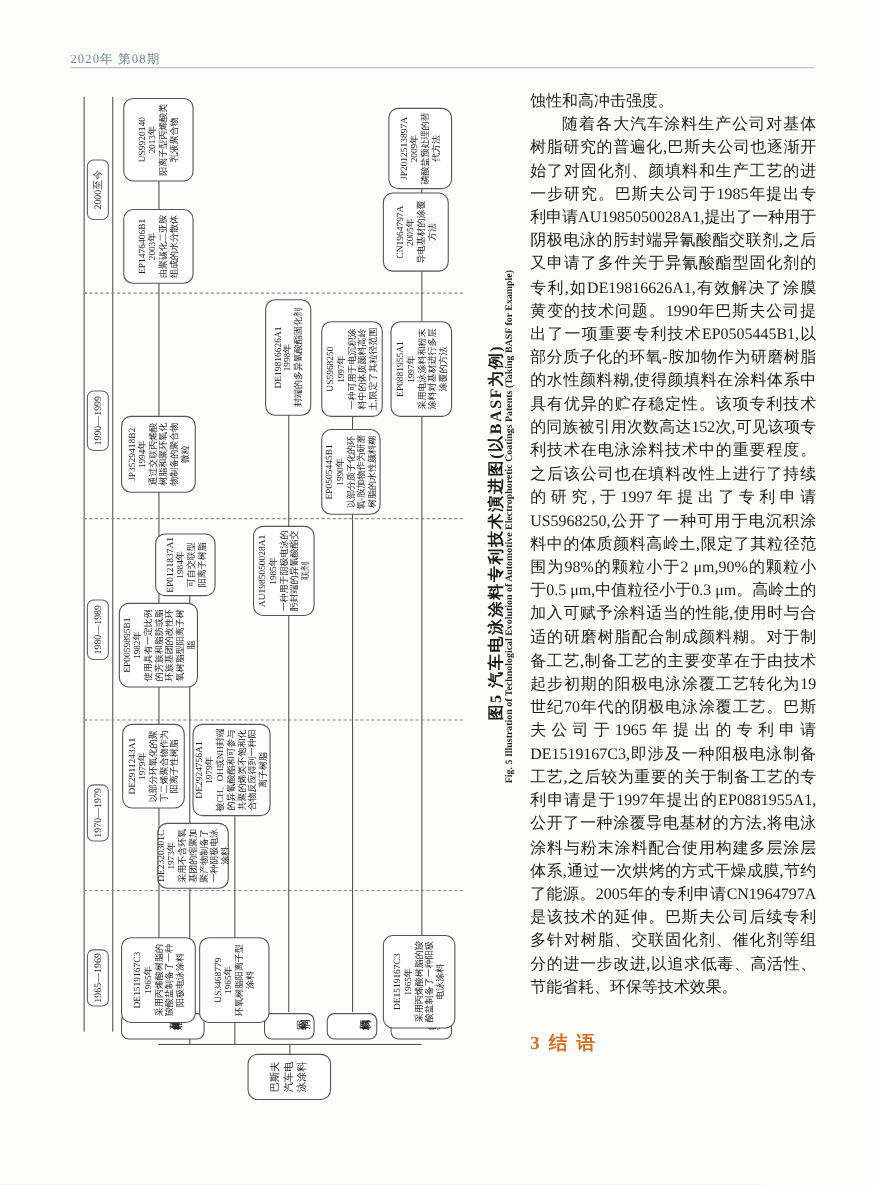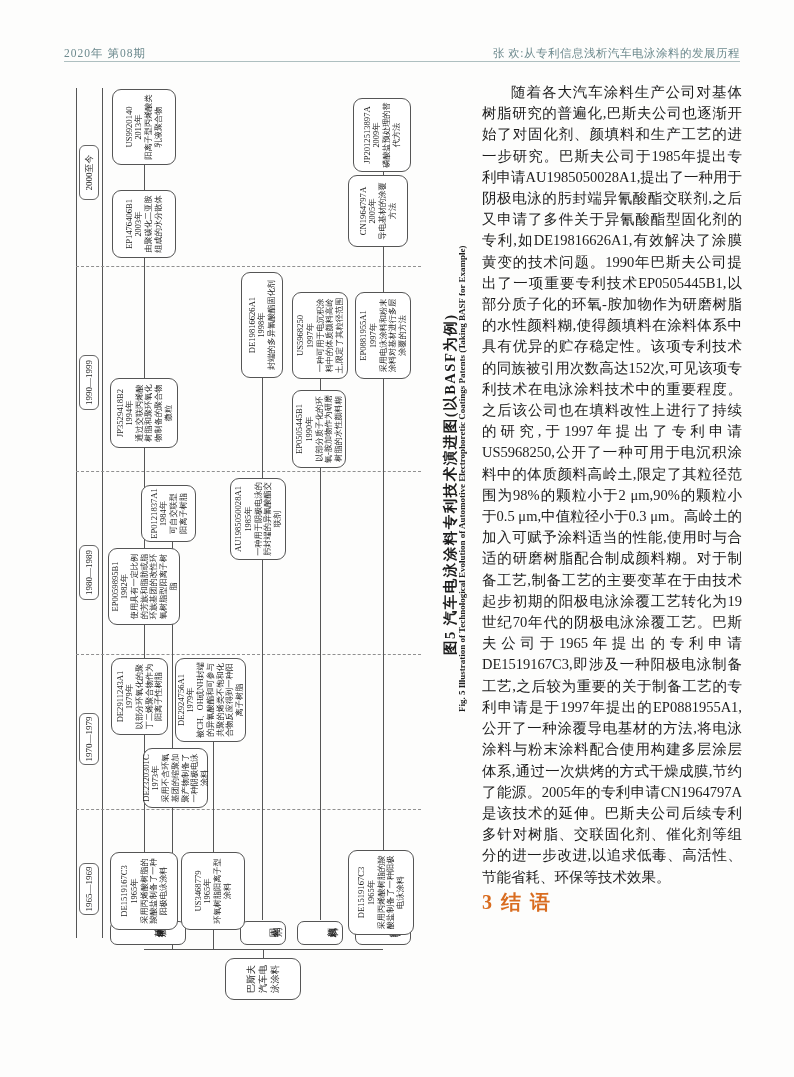--- a/index.html
+++ b/index.html
@@ -10,21 +10,21 @@
   }
   
   .hdr-left  { position:absolute; left:64px;  top:46px; font-size:11.5px; color:#6d8a8e; letter-spacing:1px; }
   .hdr-right { position:absolute; right:54px; top:46px; font-size:11.5px; color:#6d8a8e; letter-spacing:0.5px; }
   .hdr-rule  { position:absolute; left:64px; right:54px; top:61px; height:0; border-top:1px solid #aebfc0; }
 
   
   .text-col { position:absolute; left:482px; top:82px; width:260px; font-size:14.5px; line-height:21.2px; text-align:justify; }
   .text-col p { margin:0; text-indent:2em; }
   .text-col p.noindent { text-indent:0; }
-  .sec-head { margin:4px 0 9px 0; font-size:20px; font-weight:bold; color:#d96c1f; letter-spacing:2px; }
+  .sec-head { margin:29px 0 9px 0; font-size:17px; font-weight:bold; color:#d96c1f; letter-spacing:2px; }
 
   
   .footer { position:absolute; left:648px; top:1021px; width:110px; height:46px; }
   .j-cn { position:absolute; left:0; top:2px; font-size:13.5px; font-weight:bold; color:#c9702a; letter-spacing:5px; }
   .j-en { position:absolute; left:2px; top:17px; font-size:7.5px; color:#9aa4a4; letter-spacing:1px; }
   .pnum-box { position:absolute; left:42px; top:0; width:34px; height:28px; }
   .bar-h { position:absolute; left:0; top:0; width:27px; height:3px; background:#2458a6; }
   .bar-v { position:absolute; left:0; top:0; width:3px; height:25px; background:#2458a6; }
   .pnum  { position:absolute; left:8px; top:3px; font-size:16px; font-weight:bold; font-style:italic; color:#2458a6; }
 
@@ -75,21 +75,20 @@
     transform:rotate(-90deg); transform-origin:0 0;
     font-size:9px; font-weight:bold; white-space:nowrap;
   }
 </style>
 </head>
 <body>
 
 <div class="page">
 
   <div class="hdr-left">2020年 第08期</div>
-  <div class="hdr-right">张 欢:从专利信息浅析汽车电泳涂料的发展历程</div>
   <div class="hdr-rule"></div>
 
   <div class="fig-area">
     <div class="chart" id="chart">
         <div class="fig-line h" style="left: 95px; top: 3px; width: 850px;"></div>
         <div class="fig-line h" style="left: 95px; top: 29px; width: 850px;"></div>
         <div class="fig-line v dashed" style="left: 223px; top: 3px; height: 342px;"></div>
         <div class="fig-line v dashed" style="left: 378px; top: 3px; height: 342px;"></div>
         <div class="fig-line v dashed" style="left: 561px; top: 3px; height: 342px;"></div>
         <div class="fig-line v dashed" style="left: 766px; top: 3px; height: 342px;"></div>
@@ -200,18 +199,19 @@
           <span class="pt">JP2012513897A</span>
           <span class="yr">2009年</span>
           <span class="ds">磷酸盐预处理的替代方法</span>
         </div>
       </div>
   </div>
   <div class="cap-cn">图5  汽车电泳涂料专利技术演进图(以BASF为例)</div>
   <div class="cap-en">Fig. 5   Illustration of Technological Evolution of Automotive Electrophoretic Coatings Patents (Taking BASF for Example)</div>
 
   <div class="text-col">
+    <p class="noindent">蚀性和高冲击强度。</p>
     <p>随着各大汽车涂料生产公司对基体树脂研究的普遍化,巴斯夫公司也逐渐开始了对固化剂、颜填料和生产工艺的进一步研究。巴斯夫公司于1985年提出专利申请AU1985050028A1,提出了一种用于阴极电泳的肟封端异氰酸酯交联剂,之后又申请了多件关于异氰酸酯型固化剂的专利,如DE19816626A1,有效解决了涂膜黄变的技术问题。1990年巴斯夫公司提出了一项重要专利技术EP0505445B1,以部分质子化的环氧-胺加物作为研磨树脂的水性颜料糊,使得颜填料在涂料体系中具有优异的贮存稳定性。该项专利技术的同族被引用次数高达152次,可见该项专利技术在电泳涂料技术中的重要程度。之后该公司也在填料改性上进行了持续的研究,于1997年提出了专利申请US5968250,公开了一种可用于电沉积涂料中的体质颜料高岭土,限定了其粒径范围为98%的颗粒小于2 μm,90%的颗粒小于0.5 μm,中值粒径小于0.3 μm。高岭土的加入可赋予涂料适当的性能,使用时与合适的研磨树脂配合制成颜料糊。对于制备工艺,制备工艺的主要变革在于由技术起步初期的阳极电泳涂覆工艺转化为19世纪70年代的阴极电泳涂覆工艺。巴斯夫公司于1965年提出的专利申请DE1519167C3,即涉及一种阳极电泳制备工艺,之后较为重要的关于制备工艺的专利申请是于1997年提出的EP0881955A1,公开了一种涂覆导电基材的方法,将电泳涂料与粉末涂料配合使用构建多层涂层体系,通过一次烘烤的方式干燥成膜,节约了能源。2005年的专利申请CN1964797A是该技术的延伸。巴斯夫公司后续专利多针对树脂、交联固化剂、催化剂等组分的进一步改进,以追求低毒、高活性、节能省耗、环保等技术效果。</p>
     <div class="sec-head">3  结  语</div>
   </div>
 
 
 </div>
 
 </body></html>

